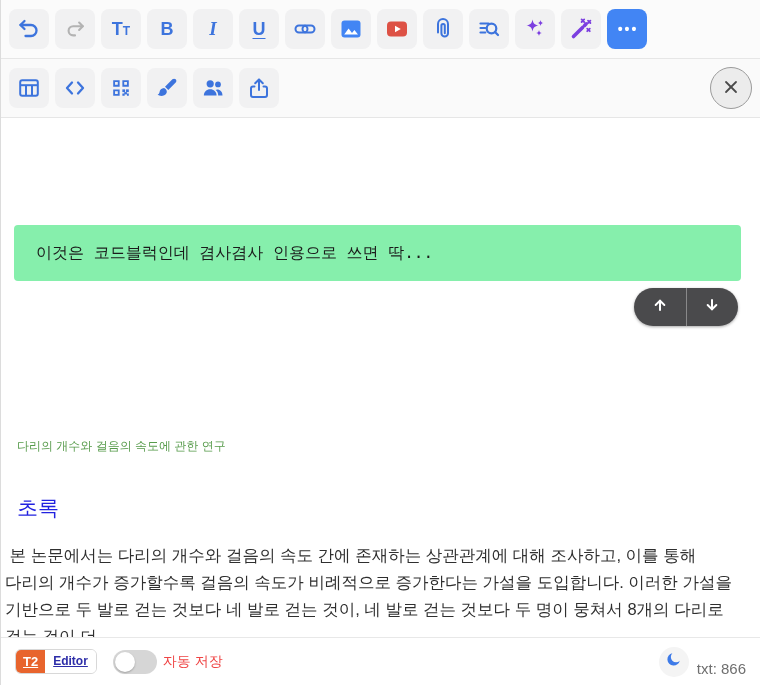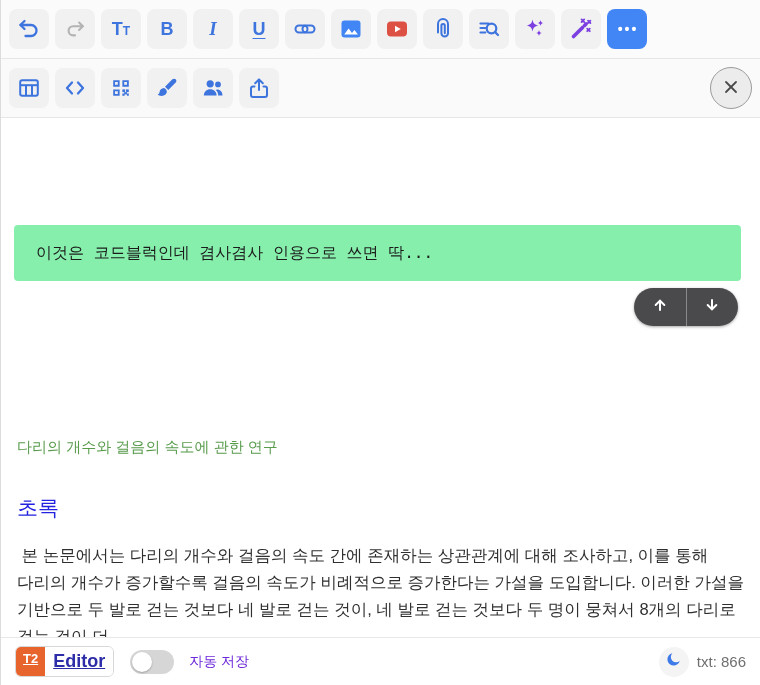--- a/index.html
+++ b/index.html
@@ -34,42 +34,42 @@
   .code-block { position:absolute; top:107px; left:13px; right:19px; height:56px;
                 background:#86efac; border-radius:4px;
                 font-family:"DejaVu Sans Mono","Liberation Mono",monospace;
                 font-size:16px; color:#1b1b1b; line-height:56px;
                 padding-left:22px; white-space:pre; overflow:hidden; cursor:text; }
   .nav-pill { position:absolute; top:170px; right:22px; width:104px; height:38px;
               background:#4a4a4c; border-radius:19px; display:flex;
               box-shadow:0 1px 3px rgba(0,0,0,.35); overflow:hidden; }
   .nav-half { flex:1; display:flex; align-items:center; justify-content:center; cursor:pointer; }
   .nav-half + .nav-half { border-left:1px solid rgba(255,255,255,.35); }
-  .h-green { position:absolute; top:320px; left:16px; font-size:15px; color:#579b4b; cursor:text;text-align:center; }
+  .h-green { position:absolute; top:320px; left:16px; font-size:12px; color:#579b4b; cursor:text;text-align:center; }
   .h-blue  { position:absolute; top:376px; left:16px; font-size:21px; color:#2222e0; cursor:text; }
-  .para { position:absolute; top:424px; left:0; right:0; padding:0 13px 0 16px;
+  .para { position:absolute; top:424px; left:0; right:0; padding:0 13px 0 4px;
           font-size:16.5px; line-height:27px; color:#2f2f2f;
           white-space:pre-wrap; word-break:keep-all; cursor:text; }
 
   
   .status-bar { position:absolute; left:0; right:0; bottom:0; height:48px;
                 background:#fff; border-top:1px solid #e8e8e8;
                 display:flex; align-items:center; padding:0 14px; }
   .logo { display:flex; align-items:stretch; border:1px solid #d8d8d8;
           border-radius:6px; overflow:hidden; cursor:pointer; }
   .logo-badge { background:#e8642d; color:#fff; font-weight:700; font-size:13px;
                 padding:4px 7px; text-decoration:underline; }
-  .logo-name { background:#fff; color:#2d2da8; font-weight:700; font-size:18px;
+  .logo-name { background:#fff; color:#2d2da8; font-weight:700; font-size:12px;
                padding:4px 8px; text-decoration:underline; }
   .toggle { margin-left:16px; width:44px; height:24px; border-radius:12px;
             background:#d6d6d6; position:relative; cursor:pointer; flex:0 0 auto; }
   .knob { position:absolute; top:2px; left:2px; width:20px; height:20px;
           border-radius:50%; background:#fff; box-shadow:0 1px 2px rgba(0,0,0,.25); }
-  .autosave { margin-left:15px; font-size:14px; color:#6d28d9; }
-  .right-group { margin-left:auto; display:flex; align-items:center; gap:8px; }
+  .autosave { margin-left:6px; font-size:14px; color:#ef4444; }
+  .right-group { margin-left:auto; display:flex; align-items:flex-end; gap:8px; }
   .moon-wrap { width:30px; height:30px; border-radius:50%; background:#f4f4f4;
                display:flex; align-items:center; justify-content:center; cursor:pointer; }
   .count { font-size:15px; color:#6f6f6f; }
 </style>
 </head>
 <body>
 
 <div class="page">
 
   <div class="toolbar row1">

